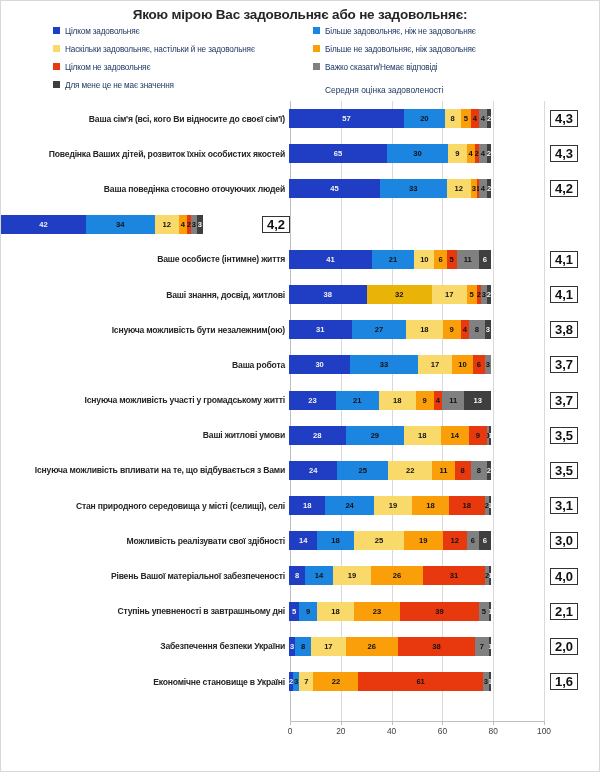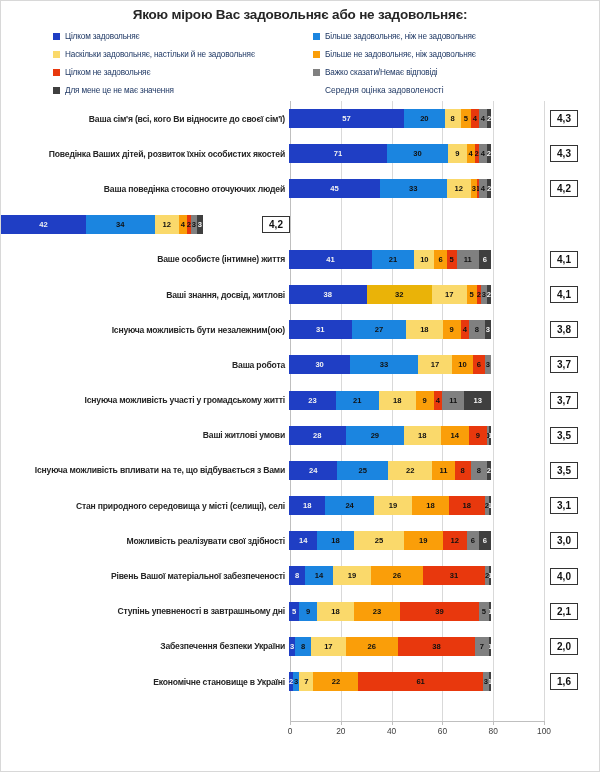--- a/index.html
+++ b/index.html
@@ -32,21 +32,20 @@
     box-sizing:border-box;
   }
   .legend-col{
     position:absolute;
     top:0;
   }
   .legend-col.left{left:52px;width:260px;}
   .legend-col.right{left:312px;width:280px;}
   .legend-item{
     display:flex;
-    align-items:center;
     height:18px;
     margin-bottom:0px;
   }
   .swatch{
     width:7px;height:7px;
     margin-right:5px;
     flex:0 0 auto;
   }
   .legend-label{
     font-size:8.2px;
@@ -122,21 +121,21 @@
   .mean-box{
     flex:0 0 auto;
     margin-left:7px;
     width:26px;
     height:15px;
     border:1.2px solid #333;
     background:#fff;
     display:flex;
     align-items:center;
     justify-content:center;
-    font-size:10px;
+    font-size:13px;
     font-weight:bold;
     color:#111;
   }
 
   
   .grid{
     position:absolute;
     left:289px;
     top:0;
     width:254px;
@@ -238,21 +237,21 @@
               <div class="seg dark-text" style="background: rgb(128, 128, 128); width: 10.16px;">4</div>
               <div class="seg light-text" style="background: rgb(63, 63, 63); width: 5.08px;">2</div>
             </div>
           </div>
           <div class="mean-box">4,3</div>
         </div>
         <div class="row">
           <div class="row-label">Поведінка  Ваших дітей,  розвиток їхніх особистих якостей</div>
           <div class="bar-wrap">
             <div class="bar">
-              <div class="seg light-text" style="background: rgb(31, 62, 196); width: 121.92px;">71</div>
+              <div class="seg light-text" style="background: rgb(31, 62, 196); width: 121.92px;">65</div>
               <div class="seg dark-text" style="background: rgb(27, 133, 224); width: 76.2px;">30</div>
               <div class="seg dark-text" style="background: rgb(250, 217, 107); width: 22.86px;">9</div>
               <div class="seg dark-text" style="background: rgb(250, 158, 9); width: 10.16px;">4</div>
               <div class="seg dark-text" style="background: rgb(232, 56, 13); width: 5.08px;">2</div>
               <div class="seg dark-text" style="background: rgb(128, 128, 128); width: 10.16px;">4</div>
               <div class="seg light-text" style="background: rgb(63, 63, 63); width: 5.08px;">2</div>
             </div>
           </div>
           <div class="mean-box">4,3</div>
         </div>

